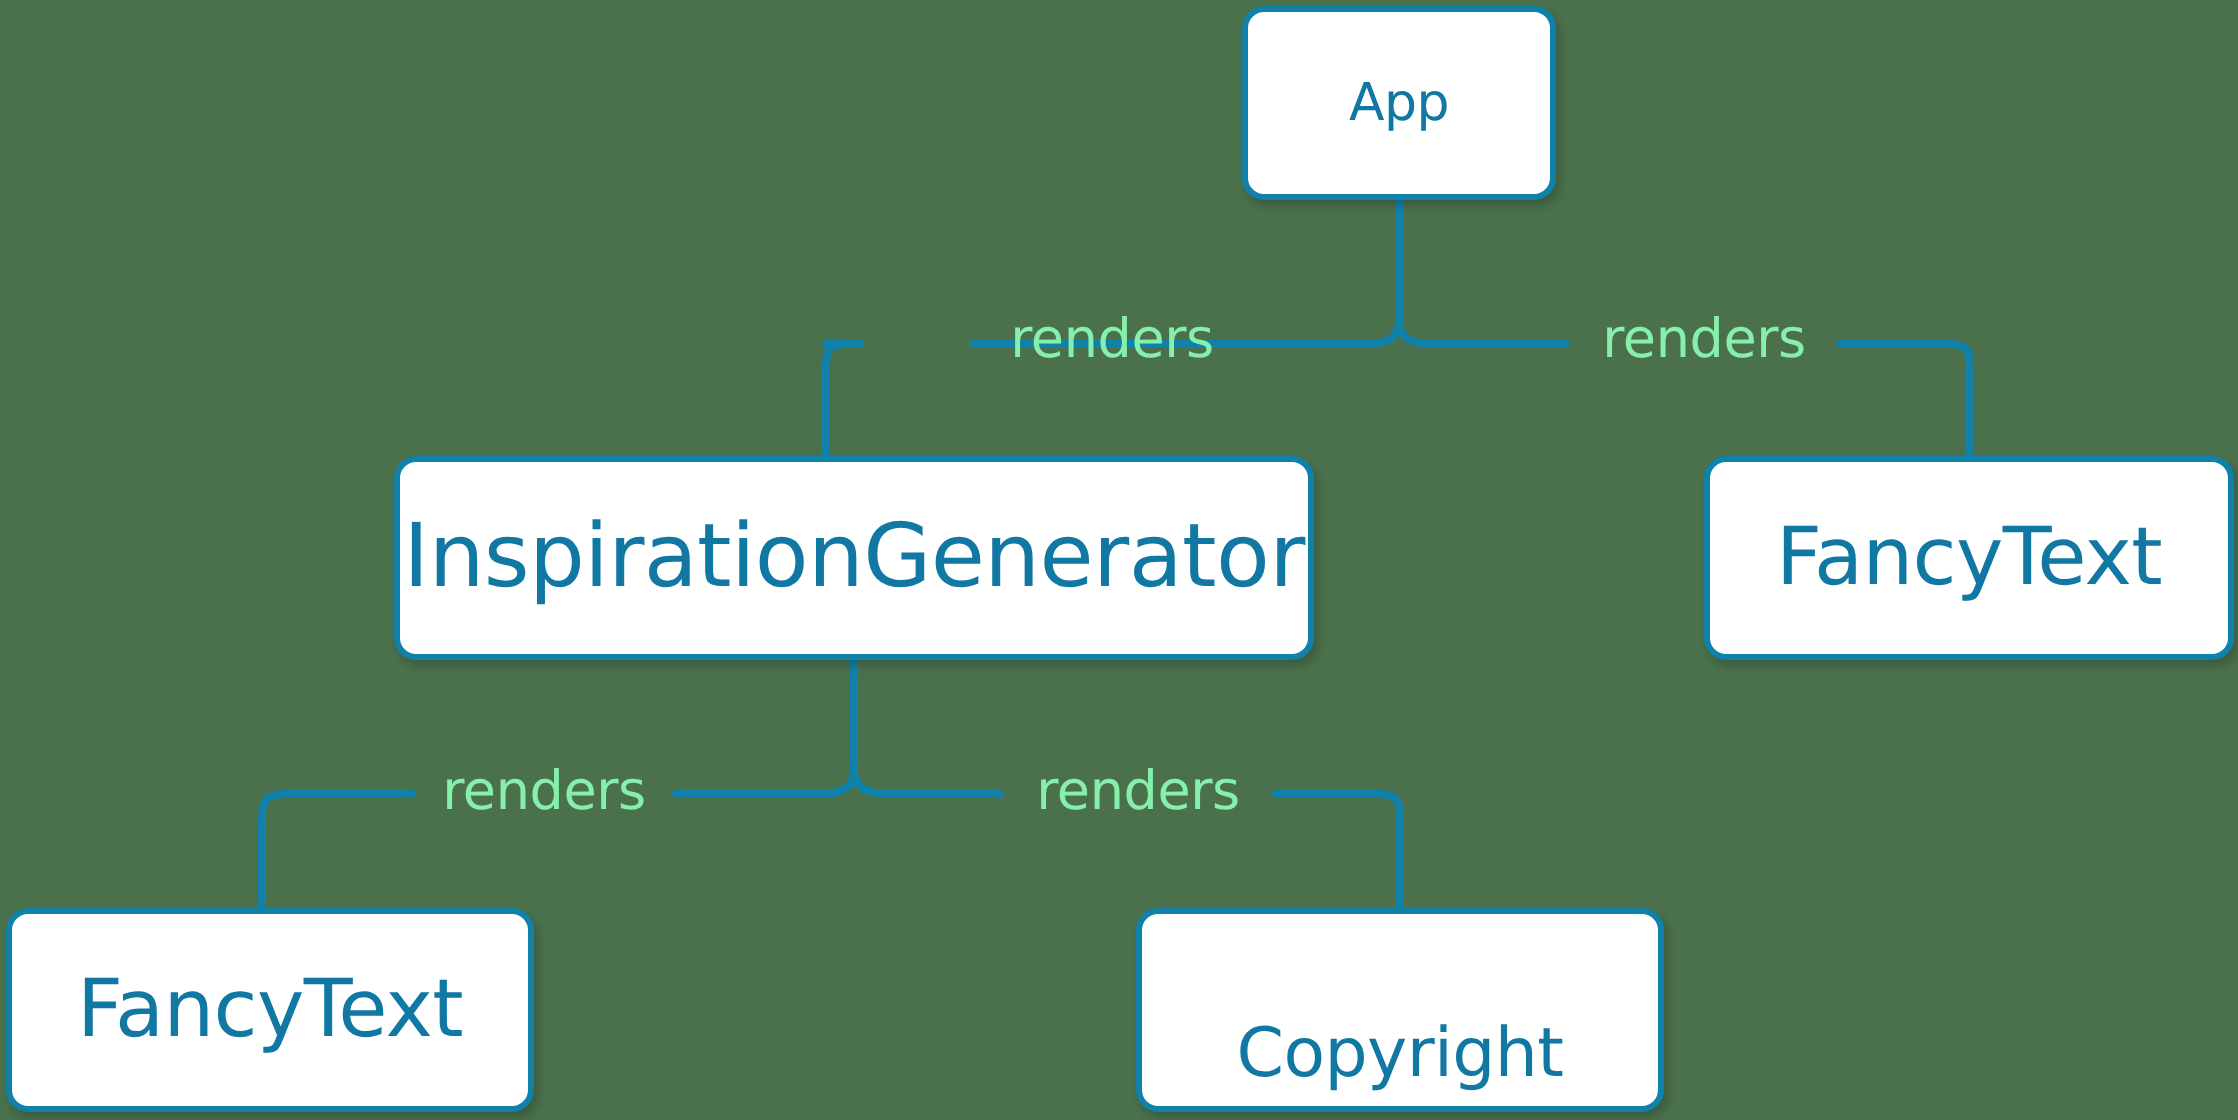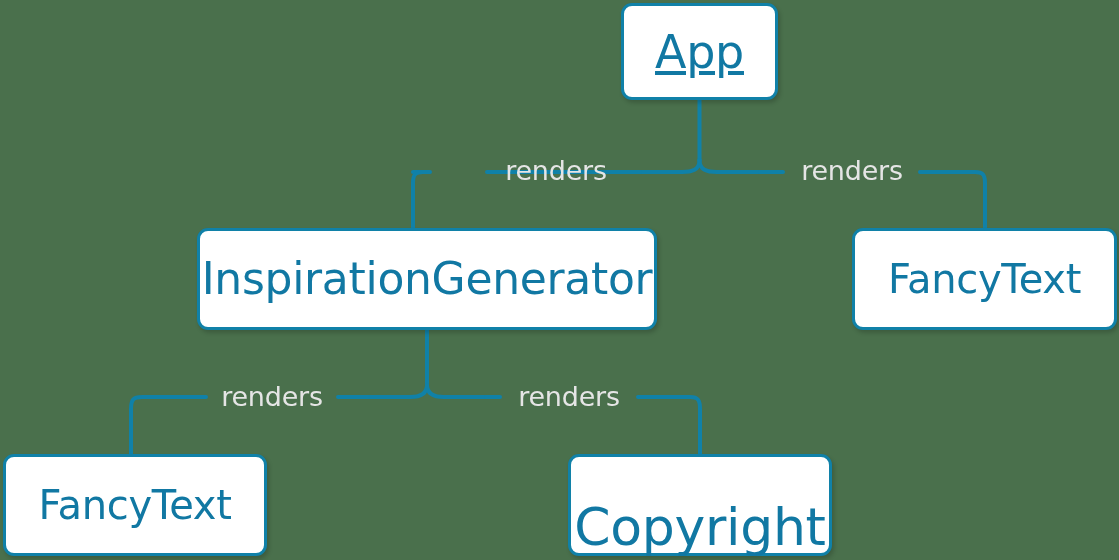--- a/index.html
+++ b/index.html
@@ -45,29 +45,29 @@
     letter-spacing: -0.3px;
     white-space: nowrap;
     line-height: 1;
   }
   #node-app        { left: 621px; top: 3px;   width: 157px; height: 97px; }
   #node-inspgen    { left: 197px; top: 228px; width: 460px; height: 102px; }
   #node-fancy-right{ left: 852px; top: 228px; width: 265px; height: 102px; }
   #node-fancy-left { left: 3px;   top: 454px; width: 264px; height: 102px; }
   #node-copyright  { left: 568px; top: 454px; width: 264px; height: 102px; }
 
-  #node-app        .node-label { font-size: 46px; text-decoration: underline; }
+  #node-app        .node-label { font-size: 26px; }
   #node-inspgen    .node-label { font-size: 44px; }
   #node-fancy-right .node-label { font-size: 40px; }
   #node-fancy-left .node-label { font-size: 40px; }
-  #node-copyright  .node-label { font-size: 52px; margin-top: 44px; }
+  #node-copyright  .node-label { font-size: 34px; margin-top: 44px; }
 
   .edge-label {
     position: absolute;
-    color: #e5e5e5;
+    color: #86efac;
     font-family: "DejaVu Sans", sans-serif;
     font-size: 27px;
     font-weight: 400;
     line-height: 1;
     white-space: nowrap;
     transform: translate(-50%, -50%);
     letter-spacing: -0.2px;
   }
   #label-app-inspgen   { left: 556px; top: 170px; }
   #label-app-fancy     { left: 852px; top: 170px; }

